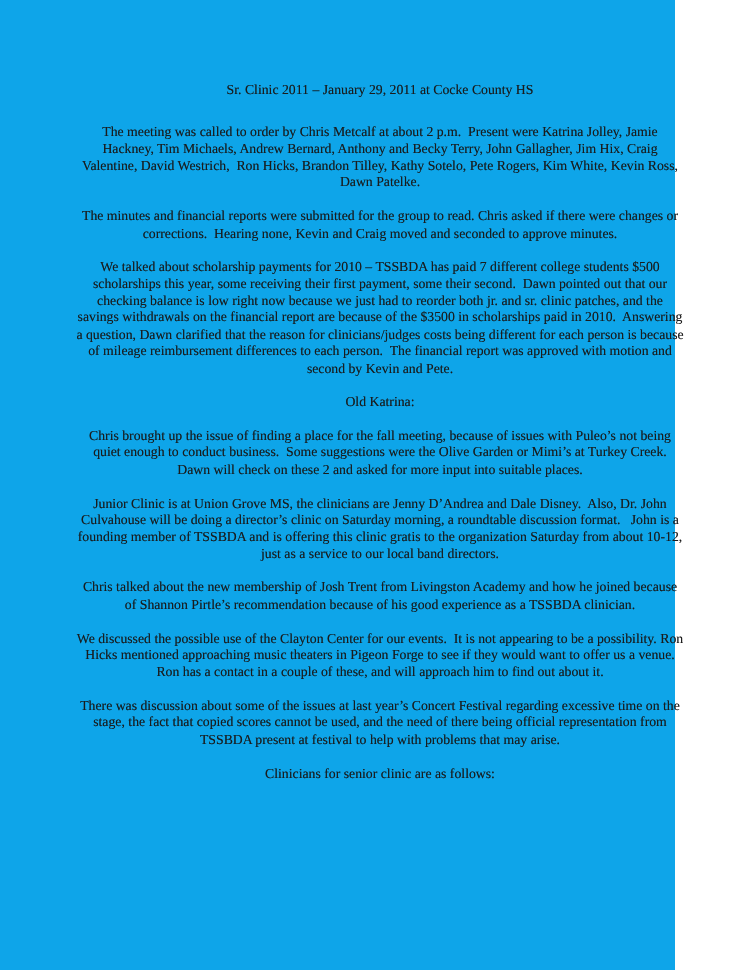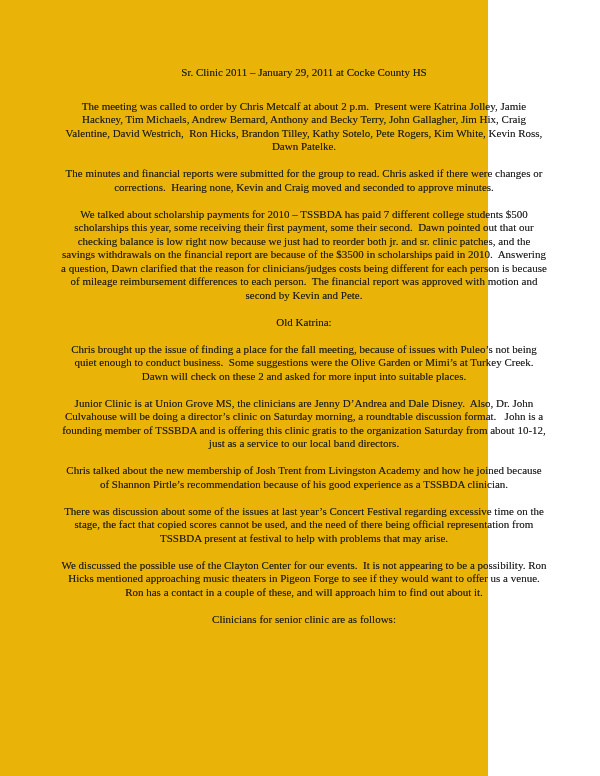--- a/index.html
+++ b/index.html
@@ -5,24 +5,24 @@
   html, body {
     margin: 0;
     padding: 0;
     background: #ffffff;
     width: 600px;
     height: 776px;
     overflow: hidden;
   }
   .page {
     box-sizing: border-box;
-    width: 488px;
+    width: 540px;
     height: 776px;
     padding: 66px 30px 0 40px;
-    background: #eab308;
+    background: #0ea5e9;
     font-family: "Liberation Serif", "DejaVu Serif", serif;
     font-size: 11px;
     line-height: 13.5px;
     color: #1c1c1c;
     text-shadow: 0 0 0.35px rgba(0,0,0,0.45);
   }
   .doc-title {
     width: 528px;
     text-align: center;
     white-space: pre;
@@ -68,23 +68,23 @@
 
   <p class="para">Junior Clinic is at Union Grove MS, the clinicians are Jenny D’Andrea and Dale Disney.  Also, Dr. John
 Culvahouse will be doing a director’s clinic on Saturday morning, a roundtable discussion format.   John is a
 founding member of TSSBDA and is offering this clinic gratis to the organization Saturday from about 10-12,
 just as a service to our local band directors.</p>
 
 
   <p class="para">Chris talked about the new membership of Josh Trent from Livingston Academy and how he joined because
 of Shannon Pirtle’s recommendation because of his good experience as a TSSBDA clinician.</p>
 
+  <p class="para">We discussed the possible use of the Clayton Center for our events.  It is not appearing to be a possibility. Ron
+Hicks mentioned approaching music theaters in Pigeon Forge to see if they would want to offer us a venue.
+Ron has a contact in a couple of these, and will approach him to find out about it.</p>
+
   <p class="para">There was discussion about some of the issues at last year’s Concert Festival regarding excessive time on the
 stage, the fact that copied scores cannot be used, and the need of there being official representation from
 TSSBDA present at festival to help with problems that may arise.</p>
-
-  <p class="para">We discussed the possible use of the Clayton Center for our events.  It is not appearing to be a possibility. Ron
-Hicks mentioned approaching music theaters in Pigeon Forge to see if they would want to offer us a venue.
-Ron has a contact in a couple of these, and will approach him to find out about it.</p>
 
   <p class="para">Clinicians for senior clinic are as follows:</p>
 
 </div>
 
 </body></html>

